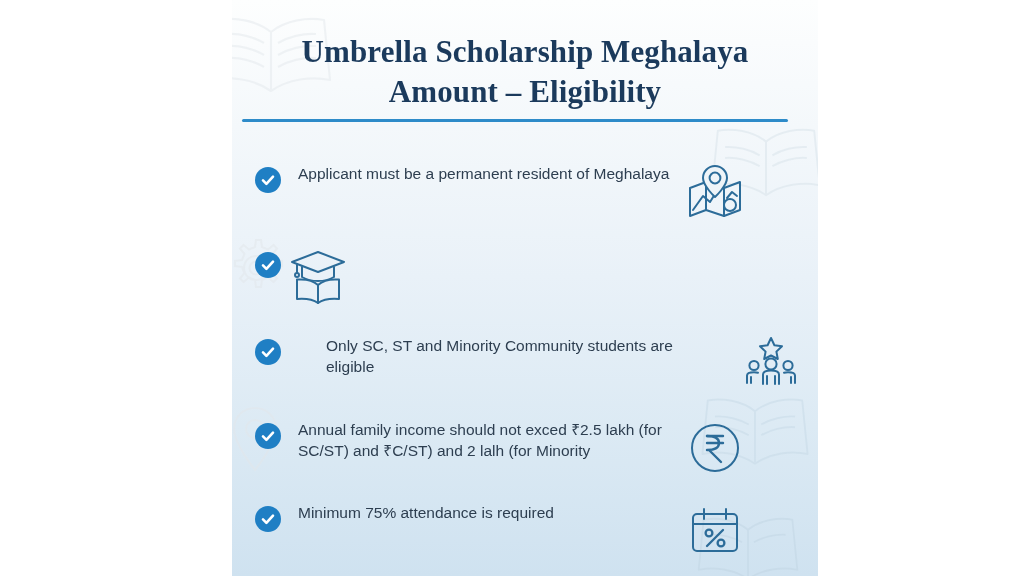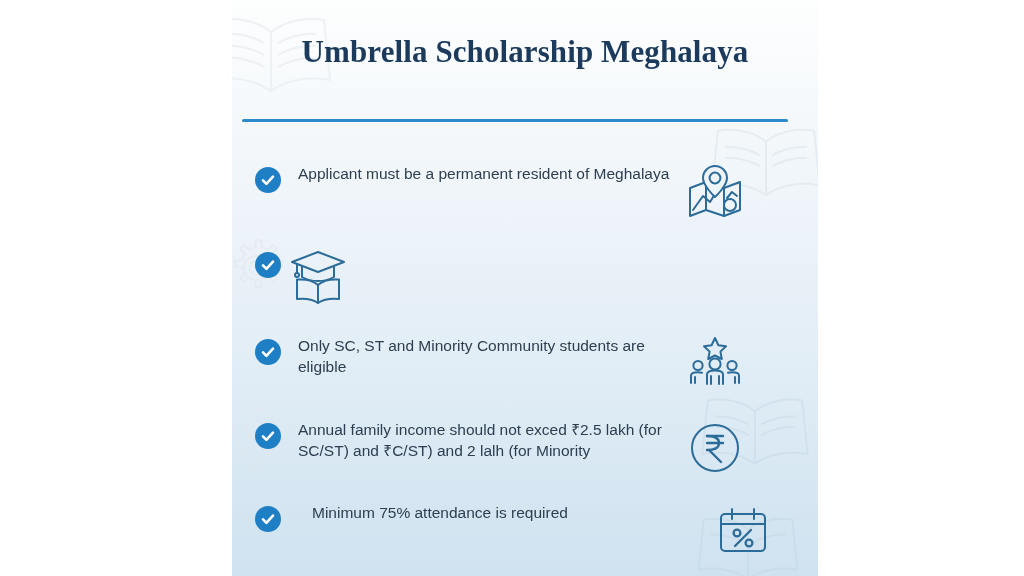--- a/index.html
+++ b/index.html
@@ -129,23 +129,23 @@
     align-items: center;
     justify-content: center;
     position: relative;
     z-index: 2;
   }
   .item-icon svg { display: block; }
 
   
   .row-1 { margin-bottom: 27px; }
   .row-2 { margin-bottom: 29px; }
-  .row-3 { margin-bottom: 26px; }
+  .row-3 { margin-bottom: 26px; gap: 28px; }
   .row-4 { margin-bottom: 25px; }
-  .row-5 { margin-bottom: 27px; gap: 14px; }
+  .row-5 { margin-bottom: 27px; }
 </style>
 </head>
 <body>
 
 <div class="canvas">
 
   <div class="card">
 
     <div class="wm wm-book-top">
       <svg width="130" height="110" viewBox="0 0 130 110">
@@ -213,20 +213,21 @@
           <path d="M65 26 C50 14 28 11 12 14 L6 74 C24 70 48 73 65 85 C82 73 106 70 124 74 L118 14 C102 11 80 14 65 26 Z"></path>
           <path d="M65 26 L65 85"></path>
           <path d="M20 32 C33 31 48 35 58 41"></path>
           <path d="M110 32 C97 31 82 35 72 41"></path>
         </g>
       </svg>
     </div>
 
     <div class="title">
       <span>Umbrella Scholarship Meghalaya</span>
+      <span class="title-line2">Amount – Eligibility</span>
     </div>
 
     <div class="divider"></div>
 
     <div class="list">
 
       <div class="item row-1">
         <span class="check">
           <svg width="16" height="16" viewBox="0 0 16 16">
             <path d="M3 8.4 L6.4 11.8 L13 4.6" fill="none" stroke="#ffffff" stroke-width="2.6" stroke-linecap="round" stroke-linejoin="round"></path>

